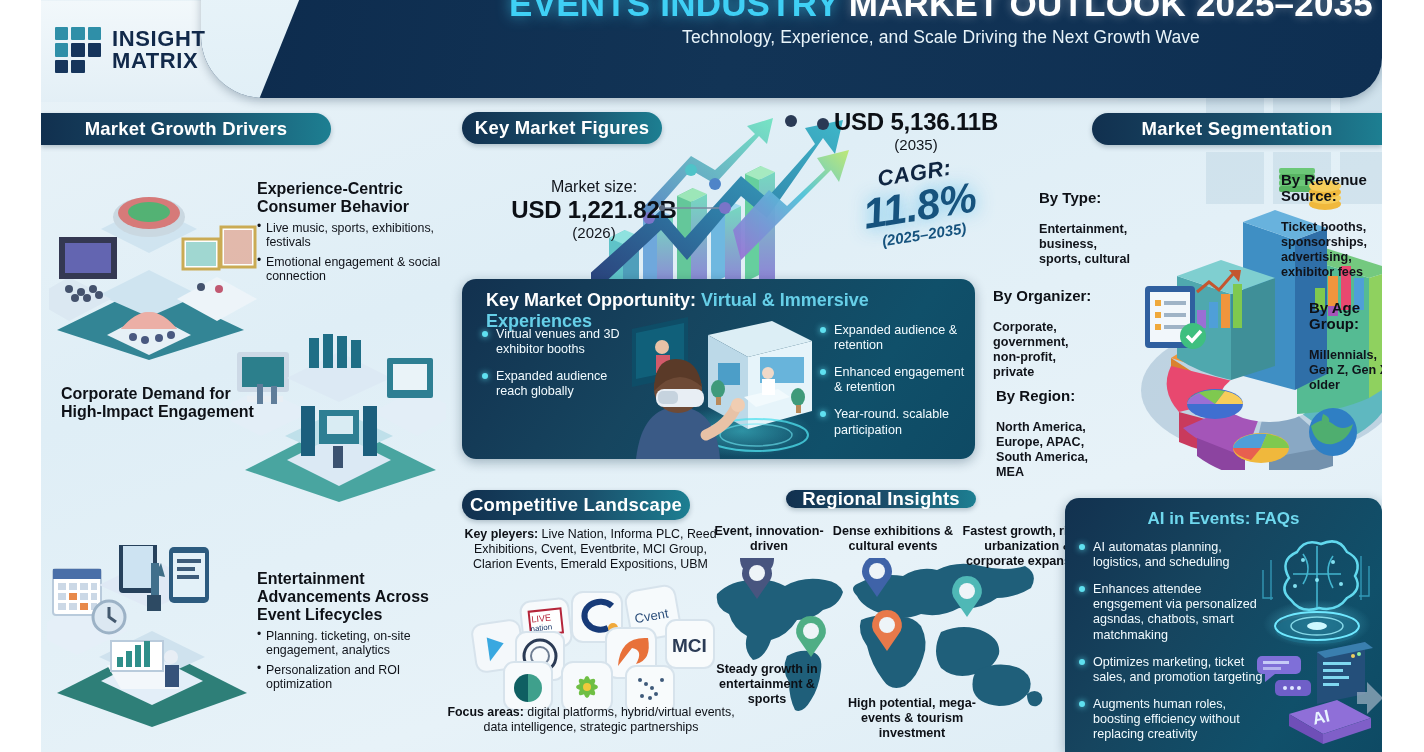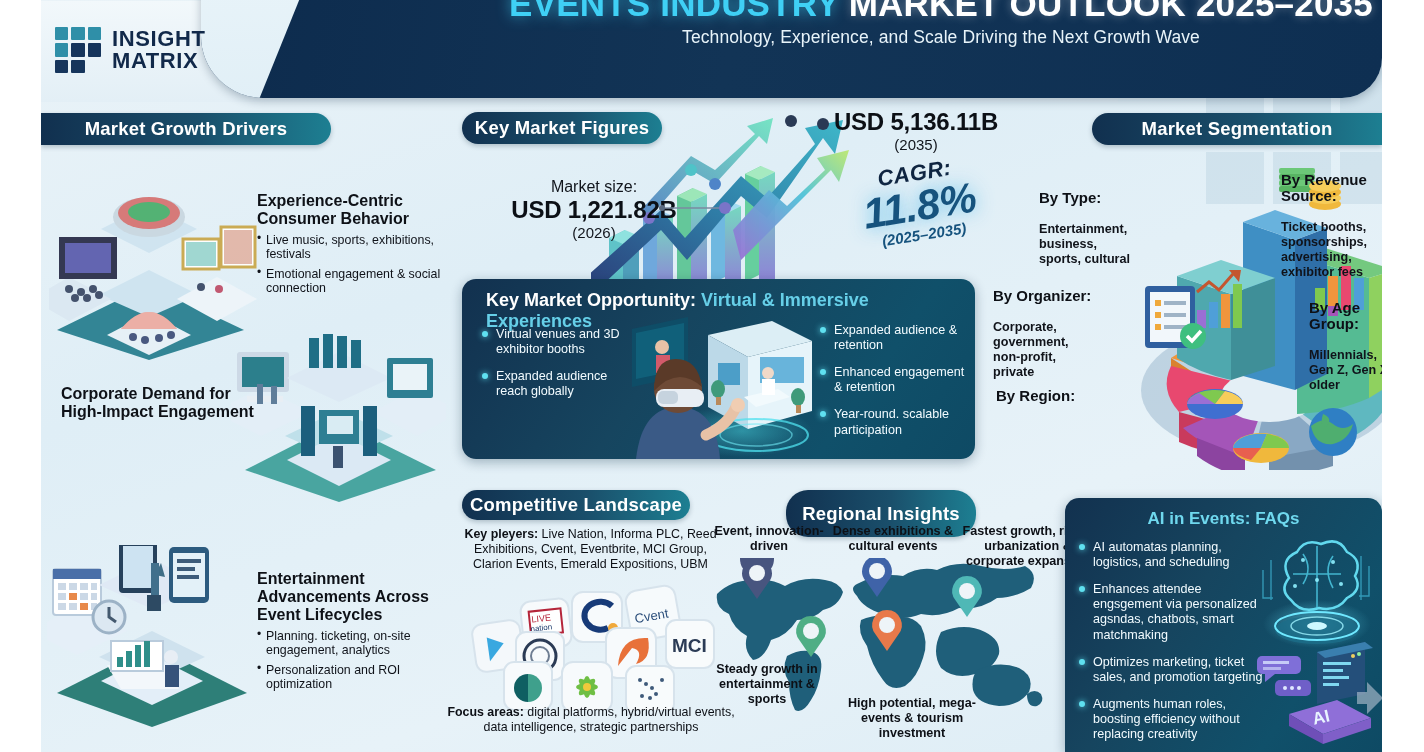--- a/index.html
+++ b/index.html
@@ -200,21 +200,21 @@
           <g fill="#41507a">
               <circle cx="84" cy="172" r="4"></circle>
               <circle cx="96" cy="175" r="4"></circle>
               <circle cx="110" cy="173" r="4"></circle>
               <circle cx="122" cy="170" r="4"></circle>
             </g>
         </g>
       </svg>
     </div>
 
-    <div class="blk" style="left:216px;top:192px;width:200px;">
+    <div class="blk" style="left:216px;top:180px;width:200px;">
       <h4>Experience-Centric Consumer Behavior</h4>
       <ul>
         <li>Live music, sports, exhibitions, festivals</li>
         <li>Emotional engagement &amp; social connection</li>
       </ul>
     </div>
 
     <div class="iso" style="left:190px;top:330px;width:215px;height:175px;">
       <svg width="215" height="175" viewBox="0 0 215 175">
         <polygon points="108,92 205,140 108,172 14,140" fill="#49a5a0"></polygon>
@@ -512,21 +512,21 @@
             </g>
         </g>
       </svg>
     </div>
 
     <div class="small" style="position:absolute;left:405px;top:705px;width:290px;text-align:center;font-weight:700;color:#0d1016;">
       <span>Focus areas:</span>
       <span style="font-weight:400;">digital platforms, hybrid/virtual events, data intelligence, strategic partnerships</span>
     </div>
 
-    <div class="pill rounded" style="left:745px;top:490px;width:190px;height:47px;">
+    <div class="pill rounded" style="left:745px;top:490px;width:190px;height:18px;">
       <span>Regional Insights</span>
     </div>
 
     <div class="iso" style="left:668px;top:558px;width:345px;height:160px;">
       <svg width="345" height="160" viewBox="0 0 345 160">
         <g fill="#1f5f7a">
           <path d="M8 36 q14 -14 36 -14 q18 -2 32 6 q18 -10 40 -6 q14 2 18 12 q-4 14 -20 18 q-10 10 -26 10 q-10 16 -26 20 q-6 18 -18 20 q-10 -10 -6 -24 q-14 -8 -18 -22 q-14 -6 -12 -20z"></path>
           <path d="M78 98 q14 -8 26 -4 q10 4 8 18 q-2 18 -10 30 q-8 14 -16 10 q-6 -12 -6 -28 q-8 -12 -2 -26z"></path>
           <path d="M148 26 q22 -12 46 -8 q16 -10 34 -6 q20 -10 44 -4 q24 6 44 0 q14 8 6 22 q-16 10 -34 10 q-16 12 -38 10 q-18 10 -38 6 q-20 8 -38 0 q-20 -6 -26 -18 q-8 -8 0 -12z"></path>
           <path d="M152 62 q18 -8 34 -2 q16 -4 26 8 q8 16 2 32 q-6 20 -18 28 q-14 6 -22 -6 q-12 -16 -16 -34 q-10 -14 -6 -26z"></path>
@@ -686,20 +686,21 @@
       <p>Corporate, government, non-profit, private</p>
     </div>
 
     <div class="seg" style="left:1268px;top:300px;width:90px;">
       <h5>By Age Group:</h5>
       <p>Millennials, Gen Z, Gen X, older</p>
     </div>
 
     <div class="seg" style="left:955px;top:388px;width:104px;">
       <h5>By Region:</h5>
+      <p>North America, Europe, APAC, South America, MEA</p>
     </div>
 
     <div class="darkpanel" style="left:1024px;top:498px;width:317px;height:254px;border-radius:14px 14px 0 0;">
       <div class="ttl" style="position:absolute;left:0;top:11px;width:100%;text-align:center;color:#6fd8ee;font-size:17px;">
         <span>AI in Events: FAQs</span>
       </div>
       <ul class="dlist" style="position:absolute;left:14px;top:42px;width:192px;">
         <li>AI automatas planning, logistics, and scheduling</li>
         <li>Enhances attendee engsgement via personalized agsndas, chatbots, smart matchmaking</li>
         <li>Optimizes marketing, ticket sales, and promotion targeting</li>

